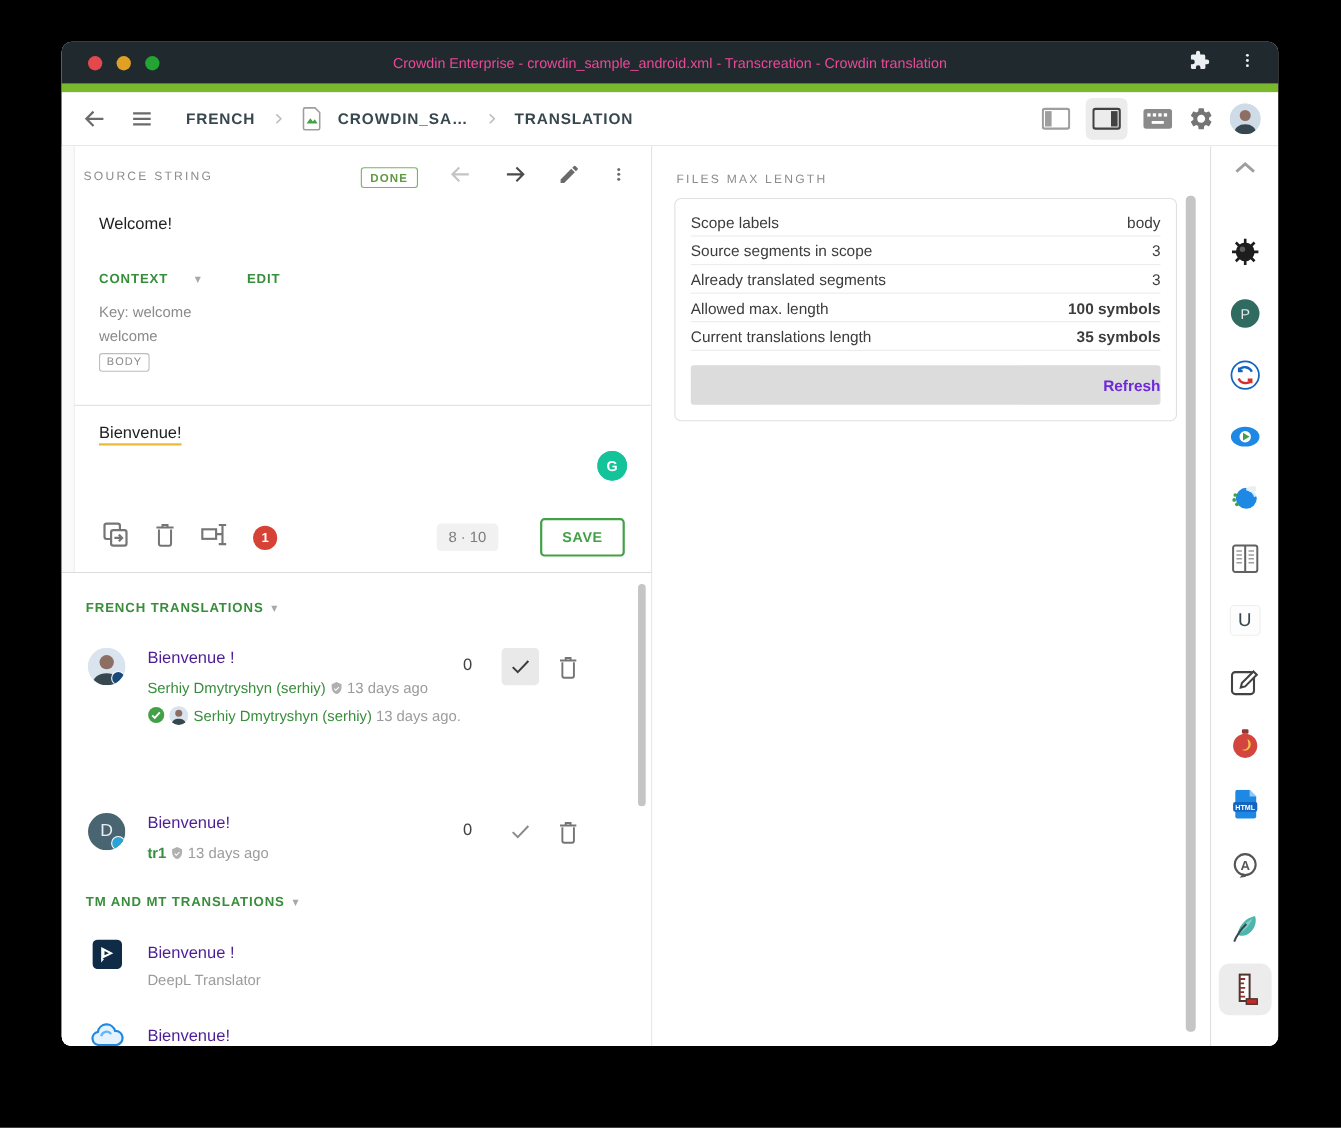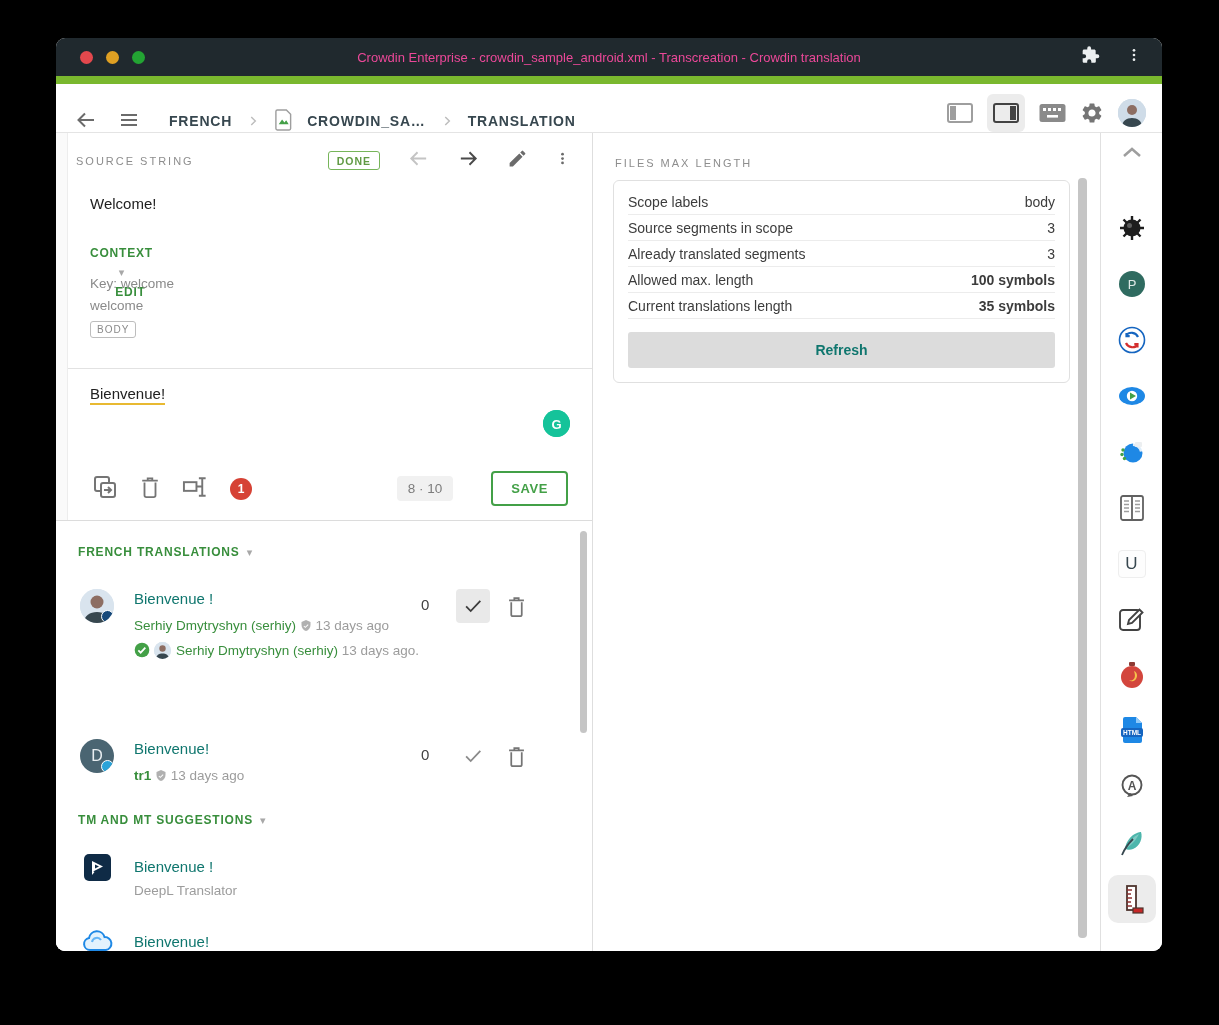--- a/index.html
+++ b/index.html
@@ -11,21 +11,21 @@
   .titlebar { position:relative; height:38px; background:#20292e; display:flex; align-items:center; justify-content:center; }
   .lights { position:absolute; left:24px; top:0; height:100%; display:flex; align-items:center; gap:13px; }
   .light { width:13px; height:13px; border-radius:50%; }
   .light.red{ background:#e3484d; } .light.yellow{ background:#dfa023; } .light.green{ background:#23a433; }
   .titlebar-title { color:#ec4899; font-size:13px; }
   .titlebar-right { position:absolute; right:20px; top:0; height:100%; display:flex; align-items:center; gap:26px; }
 
   .brand-strip { height:8px; background:#7ab82e; }
 
   
-  .toolbar { height:49px; background:#fff; border-bottom:1px solid #e4e4e4; display:flex; align-items:flex-end; padding:0 16px 0 18px; }
+  .toolbar { height:49px; background:#fff; border-bottom:1px solid #e4e4e4; display:flex; align-items:center; padding:0 16px 0 18px; }
   .toolbar .icon-btn { display:flex; align-items:center; justify-content:center; cursor:pointer; }
   .breadcrumb { display:flex; align-items:center; margin-left:28px; gap:14px; }
   .crumb { font-size:14px; font-weight:bold; color:#37474f; letter-spacing:0.8px; }
   .crumb-sep { display:flex; align-items:center; }
   .toolbar-right { margin-left:auto; display:flex; align-items:center; gap:14px; }
   .panel-btn-active { width:38px; height:38px; background:#ececec; border-radius:6px; display:flex; align-items:center; justify-content:center; }
   .avatar-sm { width:28px; height:28px; border-radius:50%; background:#c9d7e2; overflow:hidden; display:flex; align-items:flex-end; justify-content:center; }
 
   
   .content { display:flex; height:818px; }
@@ -35,21 +35,21 @@
   .gutter { width:12px; background:#fafafa; border-right:1px solid #ededed; }
   .editor-main { position:relative; flex:1; }
 
   .editor-head { position:absolute; left:8px; right:22px; top:14px; display:flex; align-items:center; }
   .panel-label { font-size:11px; color:#8d8d8d; letter-spacing:2px; }
   .head-icons { margin-left:auto; display:flex; align-items:center; gap:27px; }
   .done-badge { border:1px solid #77b55a; color:#609a43; font-size:10.5px; font-weight:bold; letter-spacing:1px; border-radius:3px; padding:3px 8px 2px; }
 
   .source-text { position:absolute; left:22px; top:62px; font-size:15px; color:#212121; }
 
-  .context-row { position:absolute; left:22px; top:113px; display:flex; align-items:center; gap:6px;flex-direction:column; }
+  .context-row { position:absolute; left:22px; top:113px; display:flex; align-items:center; gap:24px; }
   .green-link { color:#388e3c; font-size:12px; font-weight:bold; letter-spacing:0.8px; cursor:pointer; }
   .caret { color:#a8a8a8; font-size:11px; }
   .ctx-key { position:absolute; left:22px; top:143px; font-size:13.5px; color:#8a8a8a; }
   .ctx-val { position:absolute; left:22px; top:165px; font-size:13.5px; color:#8a8a8a; }
   .ctx-tag { position:absolute; left:22px; top:188px; border:1px solid #bdbdbd; color:#8a8a8a; font-size:10px; letter-spacing:1px; border-radius:3px; padding:2px 6px; }
 
   .editor-divider { position:absolute; left:0; right:0; top:235px; border-top:1px solid #e2e2e2; }
 
   .translation-text { position:absolute; left:22px; top:252px; font-size:15px; color:#212121; }
   .translation-text span { border-bottom:2px solid #e8b931; padding-bottom:1px; }
@@ -60,42 +60,42 @@
   .issues-badge { width:22px; height:22px; border-radius:50%; background:#d64235; color:#fff; font-size:12px; font-weight:bold; display:flex; align-items:center; justify-content:center; }
   .counter-chip { margin-left:auto; background:#f1f1f1; border-radius:4px; color:#7c7c7c; font-size:13.5px; padding:5px 11px; }
   .save-btn { margin-left:17px; border:2px solid #43a047; border-radius:4px; background:#fff; color:#43a047; font-size:13px; font-weight:bold; letter-spacing:0.6px; padding:8px 18px; cursor:pointer; font-family:"Liberation Sans", sans-serif; }
 
   
   .translations { position:relative; flex:1; overflow:hidden; background:#fff; }
   .sec-header { position:absolute; left:22px; display:flex; align-items:center; gap:7px; }
   .avatar-lg { position:absolute; width:34px; height:34px; border-radius:50%; overflow:hidden; background:#d9e4ee; }
   .avatar-badge { position:absolute; width:13px; height:13px; border-radius:50%; border:1.5px solid #fff; background:#17497a; }
   .avatar-initial { display:flex; align-items:center; justify-content:center; width:100%; height:100%; background:#4a6572; color:#e8eef1; font-size:16px; }
-  .t-text { font-size:15px; color:#0f766e; }
+  .t-text { font-size:15px; color:#4c1d95; }
   .t-meta { font-size:13.5px; color:#9c9c9c; line-height:22px; }
   .t-meta .name { color:#388e3c; }
   .approval { font-size:13.5px; color:#9c9c9c; line-height:22px; }
   .approval .name { color:#388e3c; }
   .check-circle { display:inline-block; vertical-align:-3px; margin-right:4px; }
   .mini-avatar { display:inline-block; width:17px; height:17px; border-radius:50%; background:#d9e4ee; vertical-align:-4px; margin-right:5px; overflow:hidden; }
   .rating { position:absolute; font-size:15px; color:#424242; }
   .approve-btn { position:absolute; width:34px; height:34px; border-radius:4px; display:flex; align-items:center; justify-content:center; cursor:pointer; }
   .approve-btn.active { background:#e9e9e9; }
   .trash-pos { position:absolute; cursor:pointer; }
   .sug-icon { position:absolute; }
   .scroll-thumb { position:absolute; background:#c5c5c5; border-radius:4px; }
 
   
   .right-panel { width:507px; background:#fff; position:relative; }
   .rp-title { position:absolute; left:22px; top:24px; font-size:11px; color:#8d8d8d; letter-spacing:2px; }
   .rp-card { position:absolute; left:20px; top:47px; width:457px; border:1px solid #e0e0e0; border-radius:6px; background:#fff; padding:8px 0 14px; }
   .rp-row { display:flex; align-items:center; justify-content:space-between; margin:0 14px; padding:5px 0 4px; border-bottom:1px solid #ececec; font-size:14px; color:#3c3c3c; min-height:25px; }
   .rp-row:last-of-type { border-bottom:1px solid #ececec; }
   .rp-row .val.bold { font-weight:bold; }
-  .refresh-btn { display:block; width:calc(100% - 28px); margin:13px 14px 0; height:36px; background:#dcdcdc; border:none; border-radius:3px; color:#0f766e; font-size:14px; font-weight:bold; cursor:pointer; font-family:"Liberation Sans", sans-serif; }
+  .refresh-btn { display:block; width:calc(100% - 28px); margin:13px 14px 0; height:36px; background:#dcdcdc; border:none; border-radius:3px; color:#6d28d9; font-size:14px; font-weight:bold; cursor:pointer; font-family:"Liberation Sans", sans-serif;text-align:right; }
 
   
   .right-sidebar { width:62px; border-left:1px solid #e0e0e0; background:#fff; display:flex; flex-direction:column; align-items:center; padding-top:12px; }
   .rs-chevron { margin-bottom:51px; cursor:pointer; }
   .rs-item { width:28px; height:28px; margin-bottom:28px; display:flex; align-items:center; justify-content:center; cursor:pointer; }
   .rs-item svg text { font-family:"Liberation Sans", sans-serif; }
   .rs-item.active { width:48px; height:48px; background:#ececec; border-radius:10px; margin-top:-10px; }
   .u-box { width:28px; height:28px; border:1px solid #eee; background:#fdfdfd; border-radius:4px; display:flex; align-items:center; justify-content:center; font-size:17px; color:#37474f; }
 </style>
 </head>
@@ -346,21 +346,21 @@
               </svg>
           </div>
           <div class="trash-pos" style="left:450px; top:224px;">
             <svg width="21" height="23" viewBox="0 0 24 26">
                 <path fill="none" stroke="#757575" stroke-width="2" d="M6 8v14a2 2 0 002 2h8a2 2 0 002-2V8M3.5 6h17M9.5 6V3.5h5V6"></path>
               </svg>
           </div>
         </div>
 
         <div class="sec-header" style="top:292px;">
-          <span class="green-link">TM AND MT SUGGESTIONS</span>
+          <span class="green-link">TM AND MT TRANSLATIONS</span>
           <span class="caret">▾</span>
         </div>
 
         <div>
           <span class="sug-icon" style="left:28px; top:333px;">
             <svg width="27" height="27" viewBox="0 0 27 27">
                 <rect width="27" height="27" rx="5" fill="#0f2b46"></rect>
                 <path fill="#fff" d="m8 7 11 5.5L8 18V7z"></path>
                 <path fill="#0f2b46" d="M11 10.5 15 12.5 11 14.5z"></path>
                 <path fill="#fff" d="M8 16.5 10.5 18 8 21z"></path>

